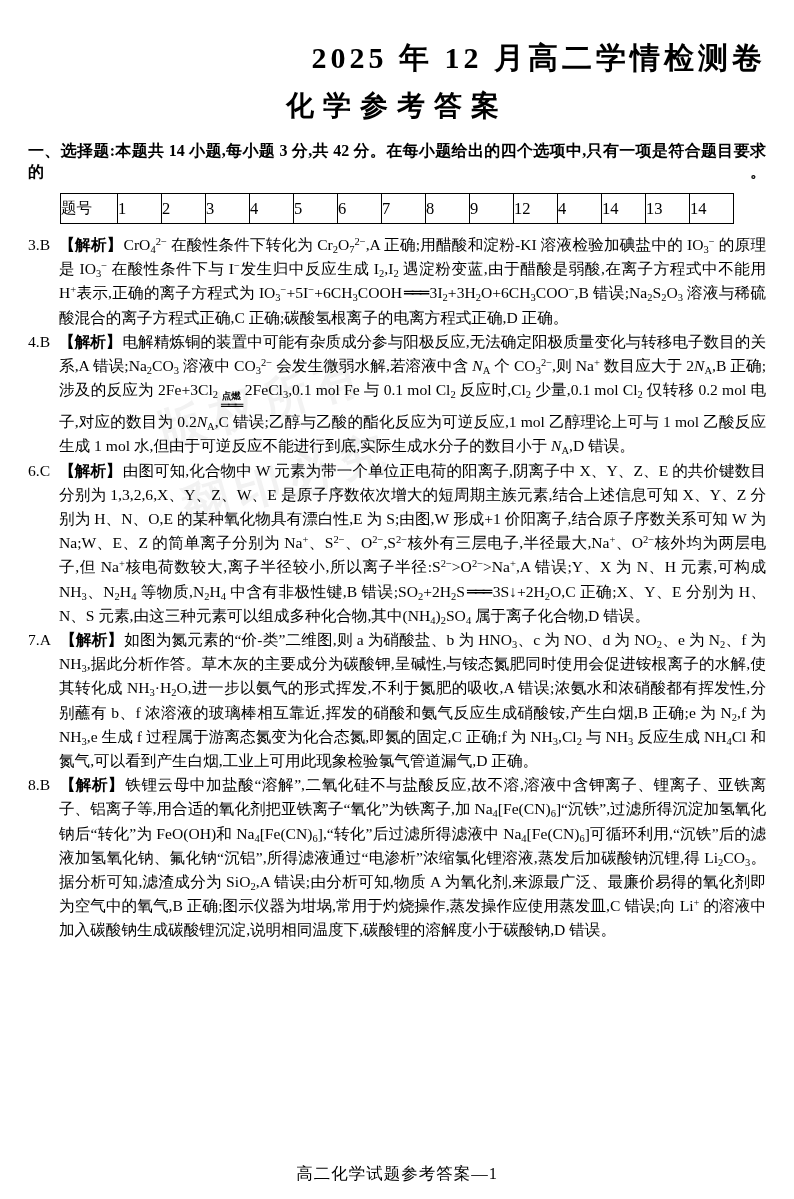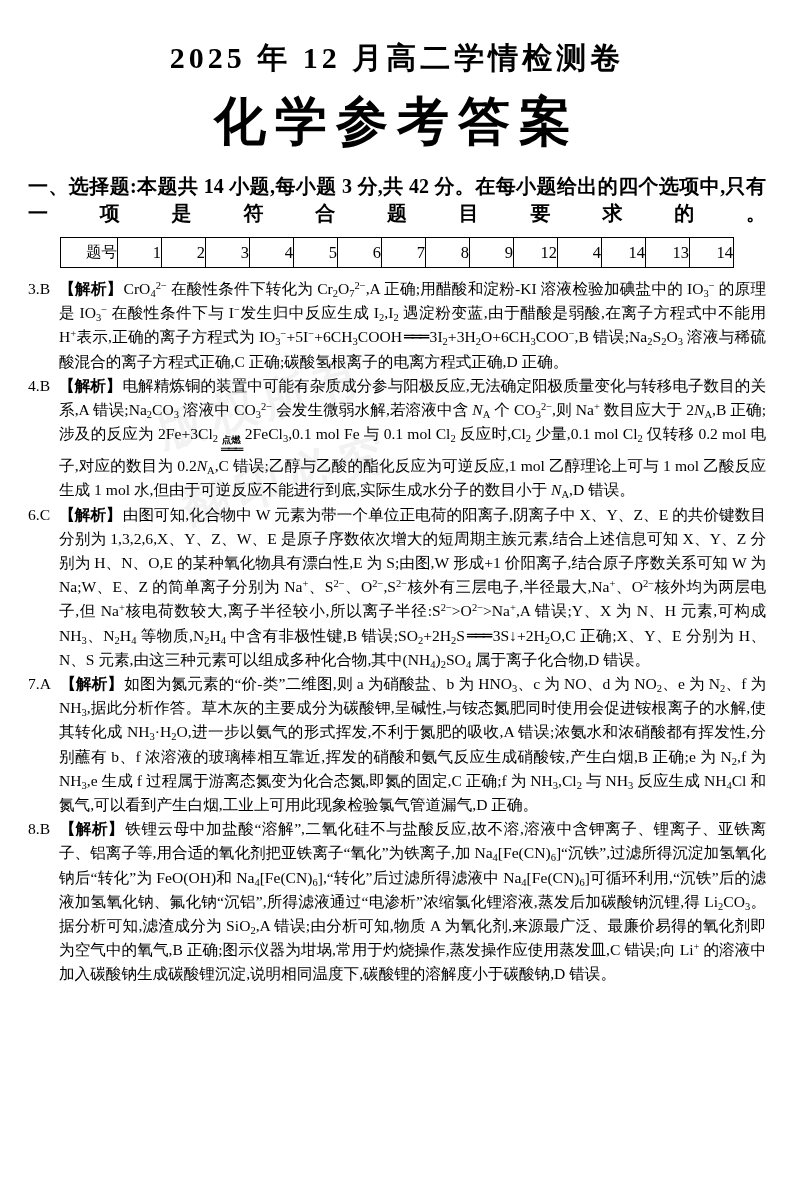--- a/index.html
+++ b/index.html
@@ -2,34 +2,34 @@
 <html><head>
 <meta charset="utf-8">
 <style>
   html,body{margin:0;padding:0;background:#e8e8e8;}
   .page{
     position:relative;width:794px;height:1199px;margin:0 auto;background:#ffffff;
     box-sizing:border-box;padding:22px 28px 0 28px;overflow:hidden;
     font-family:"Liberation Serif","DejaVu Serif",serif;color:#000;
   }
   .exam-title{
-    text-align:center;font-size:30px;font-weight:bold;margin:16px 0 0;
+    text-align:right;font-size:30px;font-weight:bold;margin:16px 0 0;
     letter-spacing:4px;
   }
   .subject-title{
-    text-align:center;font-size:52px;font-weight:bold;margin:8px 0 0;
+    text-align:center;font-size:28px;font-weight:bold;margin:8px 0 0;
     letter-spacing:9px;font-family:"Liberation Sans","DejaVu Sans",sans-serif;
   }
   .section-heading{
-    font-size:20px;font-weight:bold;margin-top:16px;
+    font-size:16px;font-weight:bold;margin-top:16px;
     text-align:justify;text-align-last:justify;
   }
   table.answers{border-collapse:collapse;margin:10px auto 9px;}
   table.answers td{
-    border:1.8px solid #000;text-align:right;padding:0;height:29px;font-family:Liberation Serif, serif;
+    border:1.8px solid #000;text-align:left;padding:0;height:29px;font-family:Liberation Serif, serif;
   }
   table.answers td.lab{width:56px;font-size:15.5px;}
   table.answers td.c{width:43px;font-size:16.5px;}
   .items{margin-top:3px;}
   .item{
     font-size:15.6px;line-height:24.2px;text-align:justify;
     padding-left:31px;text-indent:-31px;
   }
   .item .no{letter-spacing:0;}
   .item .ans{margin-right:9px;}
@@ -95,14 +95,15 @@
     <div class="item"><span class="no">3.</span><span class="ans">B</span><b class="lab">【解析】</b><span class="body">CrO<sub>4</sub><sup>2−</sup> 在酸性条件下转化为 Cr<sub>2</sub>O<sub>7</sub><sup>2−</sup>,A 正确;用醋酸和淀粉-KI 溶液检验加碘盐中的 IO<sub>3</sub><sup>−</sup> 的原理是 IO<sub>3</sub><sup>−</sup> 在酸性条件下与 I<sup>−</sup>发生归中反应生成 I<sub>2</sub>,I<sub>2</sub> 遇淀粉变蓝,由于醋酸是弱酸,在离子方程式中不能用 H<sup>+</sup>表示,正确的离子方程式为 IO<sub>3</sub><sup>−</sup>+5I<sup>−</sup>+6CH<sub>3</sub>COOH<span class="deq">═══</span>3I<sub>2</sub>+3H<sub>2</sub>O+6CH<sub>3</sub>COO<sup>−</sup>,B 错误;Na<sub>2</sub>S<sub>2</sub>O<sub>3</sub> 溶液与稀硫酸混合的离子方程式正确,C 正确;碳酸氢根离子的电离方程式正确,D 正确。</span></div>
     <div class="item"><span class="no">4.</span><span class="ans">B</span><b class="lab">【解析】</b><span class="body">电解精炼铜的装置中可能有杂质成分参与阳极反应,无法确定阳极质量变化与转移电子数目的关系,A 错误;Na<sub>2</sub>CO<sub>3</sub> 溶液中 CO<sub>3</sub><sup>2−</sup> 会发生微弱水解,若溶液中含 <i>N</i><sub>A</sub> 个 CO<sub>3</sub><sup>2−</sup>,则 Na<sup>+</sup> 数目应大于 2<i>N</i><sub>A</sub>,B 正确;涉及的反应为 2Fe+3Cl<sub>2</sub><span class="rxn">
             <span class="cond">点燃</span>
             <span class="eq">═══</span>
           </span>2FeCl<sub>3</sub>,0.1 mol Fe 与 0.1 mol Cl<sub>2</sub> 反应时,Cl<sub>2</sub> 少量,0.1 mol Cl<sub>2</sub> 仅转移 0.2 mol 电子,对应的数目为 0.2<i>N</i><sub>A</sub>,C 错误;乙醇与乙酸的酯化反应为可逆反应,1 mol 乙醇理论上可与 1 mol 乙酸反应生成 1 mol 水,但由于可逆反应不能进行到底,实际生成水分子的数目小于 <i>N</i><sub>A</sub>,D 错误。</span></div>
     <div class="item"><span class="no">6.</span><span class="ans">C</span><b class="lab">【解析】</b><span class="body">由图可知,化合物中 W 元素为带一个单位正电荷的阳离子,阴离子中 X、Y、Z、E 的共价键数目分别为 1,3,2,6,X、Y、Z、W、E 是原子序数依次增大的短周期主族元素,结合上述信息可知 X、Y、Z 分别为 H、N、O,E 的某种氧化物具有漂白性,E 为 S;由图,W 形成+1 价阳离子,结合原子序数关系可知 W 为 Na;W、E、Z 的简单离子分别为 Na<sup>+</sup>、S<sup>2−</sup>、O<sup>2−</sup>,S<sup>2−</sup>核外有三层电子,半径最大,Na<sup>+</sup>、O<sup>2−</sup>核外均为两层电子,但 Na<sup>+</sup>核电荷数较大,离子半径较小,所以离子半径:S<sup>2−</sup>&gt;O<sup>2−</sup>&gt;Na<sup>+</sup>,A 错误;Y、X 为 N、H 元素,可构成 NH<sub>3</sub>、N<sub>2</sub>H<sub>4</sub> 等物质,N<sub>2</sub>H<sub>4</sub> 中含有非极性键,B 错误;SO<sub>2</sub>+2H<sub>2</sub>S<span class="deq">═══</span>3S↓+2H<sub>2</sub>O,C 正确;X、Y、E 分别为 H、N、S 元素,由这三种元素可以组成多种化合物,其中(NH<sub>4</sub>)<sub>2</sub>SO<sub>4</sub> 属于离子化合物,D 错误。</span></div>
     <div class="item"><span class="no">7.</span><span class="ans">A</span><b class="lab">【解析】</b><span class="body">如图为氮元素的“价-类”二维图,则 a 为硝酸盐、b 为 HNO<sub>3</sub>、c 为 NO、d 为 NO<sub>2</sub>、e 为 N<sub>2</sub>、f 为 NH<sub>3</sub>,据此分析作答。草木灰的主要成分为碳酸钾,呈碱性,与铵态氮肥同时使用会促进铵根离子的水解,使其转化成 NH<sub>3</sub>·H<sub>2</sub>O,进一步以氨气的形式挥发,不利于氮肥的吸收,A 错误;浓氨水和浓硝酸都有挥发性,分别蘸有 b、f 浓溶液的玻璃棒相互靠近,挥发的硝酸和氨气反应生成硝酸铵,产生白烟,B 正确;e 为 N<sub>2</sub>,f 为 NH<sub>3</sub>,e 生成 f 过程属于游离态氮变为化合态氮,即氮的固定,C 正确;f 为 NH<sub>3</sub>,Cl<sub>2</sub> 与 NH<sub>3</sub> 反应生成 NH<sub>4</sub>Cl 和氮气,可以看到产生白烟,工业上可用此现象检验氯气管道漏气,D 正确。</span></div>
     <div class="item"><span class="no">8.</span><span class="ans">B</span><b class="lab">【解析】</b><span class="body">铁锂云母中加盐酸“溶解”,二氧化硅不与盐酸反应,故不溶,溶液中含钾离子、锂离子、亚铁离子、铝离子等,用合适的氧化剂把亚铁离子“氧化”为铁离子,加 Na<sub>4</sub>[Fe(CN)<sub>6</sub>]“沉铁”,过滤所得沉淀加氢氧化钠后“转化”为 FeO(OH)和 Na<sub>4</sub>[Fe(CN)<sub>6</sub>],“转化”后过滤所得滤液中 Na<sub>4</sub>[Fe(CN)<sub>6</sub>]可循环利用,“沉铁”后的滤液加氢氧化钠、氟化钠“沉铝”,所得滤液通过“电渗析”浓缩氯化锂溶液,蒸发后加碳酸钠沉锂,得 Li<sub>2</sub>CO<sub>3</sub>。据分析可知,滤渣成分为 SiO<sub>2</sub>,A 错误;由分析可知,物质 A 为氧化剂,来源最广泛、最廉价易得的氧化剂即为空气中的氧气,B 正确;图示仪器为坩埚,常用于灼烧操作,蒸发操作应使用蒸发皿,C 错误;向 Li<sup>+</sup> 的溶液中加入碳酸钠生成碳酸锂沉淀,说明相同温度下,碳酸锂的溶解度小于碳酸钠,D 错误。</span></div>
   </div>
 
+  <div class="footer">高二化学试题参考答案—1</div>
 
 </div>
 
 </body></html>

